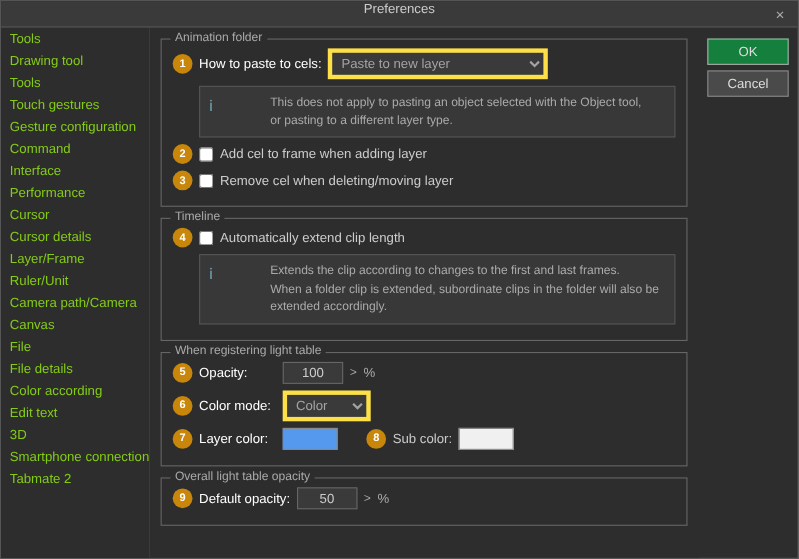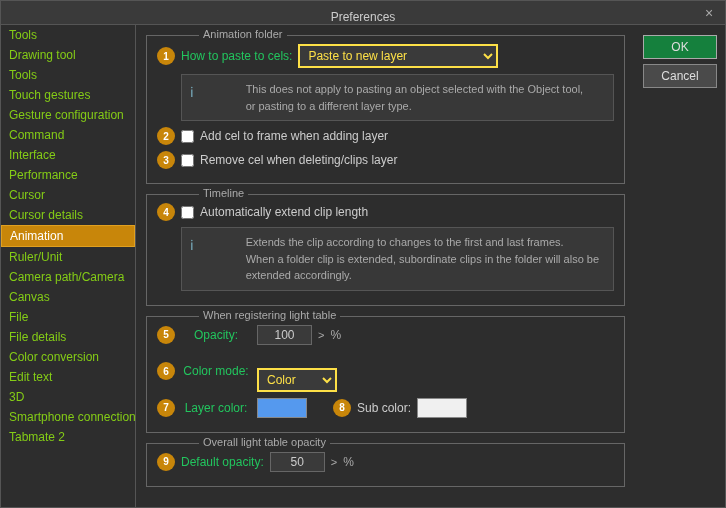--- a/index.html
+++ b/index.html
@@ -20,21 +20,21 @@
       border: 1px solid #555;
       display: flex;
       flex-direction: column;
       color: #ddd;
       position: relative;
     }
     .title-bar {
       background: #3a3a3a;
       height: 24px;
       display: flex;
-      align-items: flex-end;
+      align-items: flex-start;
       justify-content: center;
       border-bottom: 1px solid #555;
       position: relative;
       flex-shrink: 0;
     }
     .title-bar-text {
       font-size: 12px;
       color: #ccc;
     }
     .close-btn {
@@ -108,21 +108,20 @@
       position: relative;
     }
     .section-label {
       position: absolute;
       top: -8px;
       left: 8px;
       background: #2d2d2d;
       padding: 0 4px;
       font-size: 11px;
       color: #aaa;
-      margin-left: 44px;
     }
     .row {
       display: flex;
       align-items: center;
       margin-bottom: 6px;
       gap: 6px;
     }
     .num-badge {
       width: 18px;
       height: 18px;
@@ -135,32 +134,31 @@
       justify-content: center;
       flex-shrink: 0;
       font-weight: bold;
     }
     .label-text {
       color: #ccc;
       font-size: 12px;
     }
     .dropdown {
       background: #3a3a3a;
-      border: 2px solid #fde047;
-      color: #fde047;
+      border: 4px solid #fde047;
+      color: #a3a3a3;
       font-size: 12px;
       padding: 2px 4px;
       cursor: pointer;
     }
     .dropdown-paste {
       width: 200px;
     }
     .dropdown-color {
       width: 80px;
-      margin-top: 17px;
     }
     .info-box {
       background: #383838;
       border: 1px solid #555;
       padding: 6px 8px;
       margin-bottom: 6px;
       margin-left: 24px;
       display: flex;
       gap: 8px;
       align-items: flex-start;
@@ -208,24 +206,24 @@
     }
     .color-box {
       width: 50px;
       height: 20px;
       border: 1px solid #888;
       cursor: pointer;
     }
     .color-blue { background: #5599ee; }
     .color-white { background: #f0f0f0; }
     .field-label {
-      color: #22c55e;
+      color: #ffffff;
       font-size: 12px;
       min-width: 70px;
-      text-align: center;
+      text-align: left;
     }
     .top-section {
       display: flex;
       gap: 0;
       flex: 1;
     }
   </style>
 </head>
 <body>
 
@@ -241,27 +239,27 @@
     <div class="sidebar-item">Tools</div>
         <div class="sidebar-item">Drawing tool</div>
         <div class="sidebar-item">Tools</div>
         <div class="sidebar-item">Touch gestures</div>
         <div class="sidebar-item">Gesture configuration</div>
         <div class="sidebar-item">Command</div>
         <div class="sidebar-item">Interface</div>
         <div class="sidebar-item">Performance</div>
         <div class="sidebar-item">Cursor</div>
         <div class="sidebar-item">Cursor details</div>
-        <div class="sidebar-item active">Animation</div>
+        <div class="sidebar-item">Layer/Frame</div>
         <div class="sidebar-item">Ruler/Unit</div>
         <div class="sidebar-item">Camera path/Camera</div>
         <div class="sidebar-item">Canvas</div>
         <div class="sidebar-item">File</div>
         <div class="sidebar-item">File details</div>
-        <div class="sidebar-item">Color conversion</div>
+        <div class="sidebar-item">Color according</div>
         <div class="sidebar-item">Edit text</div>
         <div class="sidebar-item">3D</div>
         <div class="sidebar-item">Smartphone connection</div>
         <div class="sidebar-item">Tabmate 2</div>
       </div>
 
     <div class="top-section">
       <div class="main-area">
 
         <div class="section-group">
@@ -285,21 +283,21 @@
 
           <div class="row checkbox-row">
             <span class="num-badge">2</span>
             <input type="checkbox" style="">
             <span class="label-text">Add cel to frame when adding layer</span>
           </div>
 
           <div class="row checkbox-row">
             <span class="num-badge">3</span>
             <input type="checkbox" style="">
-            <span class="label-text">Remove cel when deleting/clips layer</span>
+            <span class="label-text">Remove cel when deleting/moving layer</span>
           </div>
         </div>
 
         <div class="section-group">
           <span class="section-label">Timeline</span>
 
           <div class="row checkbox-row">
             <span class="num-badge">4</span>
             <input type="checkbox" style="">
             <span class="label-text">Automatically extend clip length</span>

